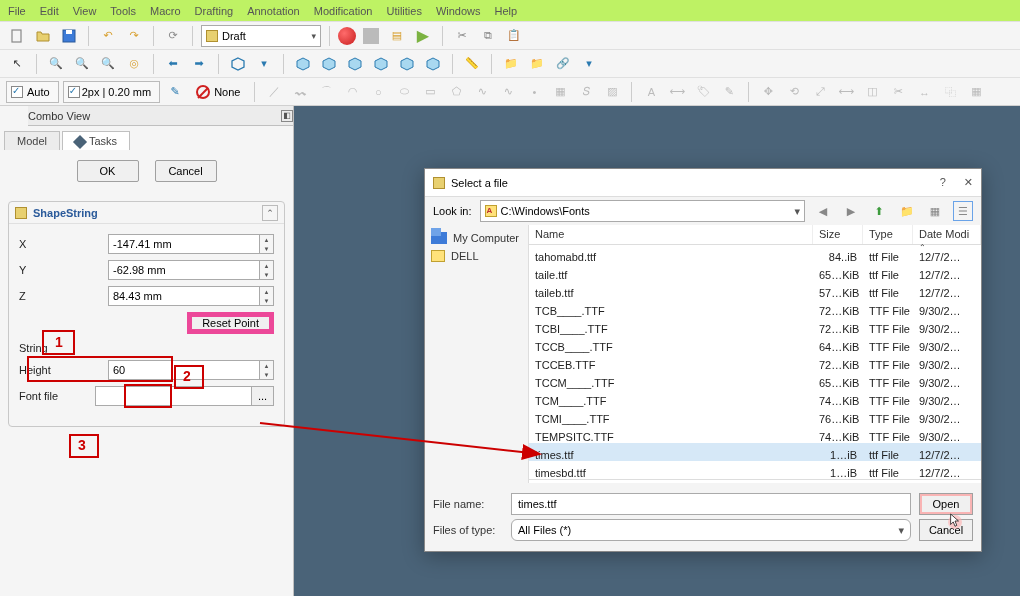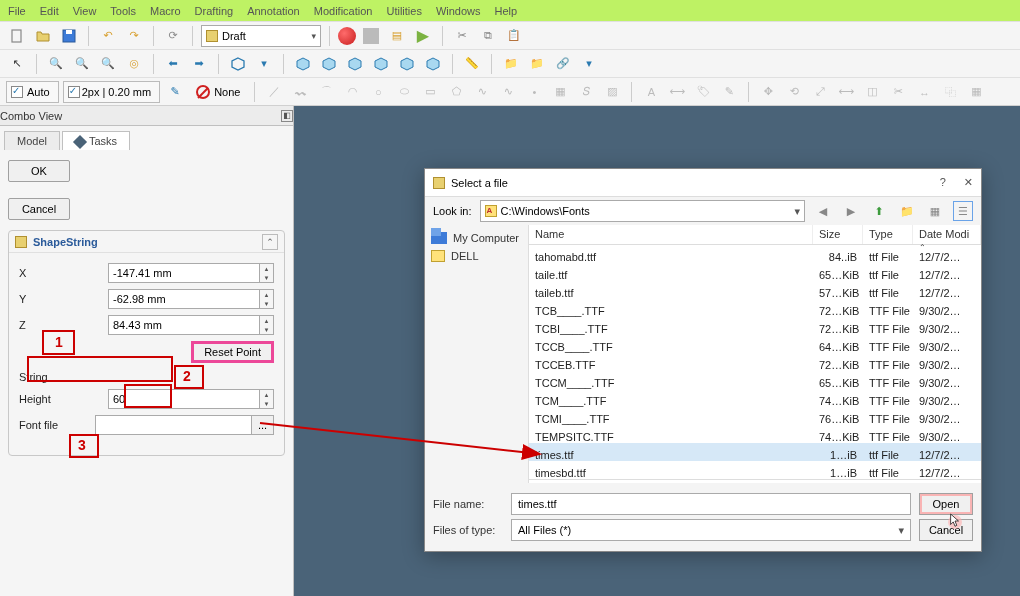--- a/index.html
+++ b/index.html
@@ -26,48 +26,48 @@
 .none-btn { display:flex; align-items:center; gap:4px; padding:0 6px; height:22px;}
 .none-btn .noico { width:14px;height:14px; border:2px solid #d02020; border-radius:50%; position:relative;}
 .none-btn .noico::after{content:""; position:absolute; width:14px; height:2px; background:#d02020; top:5px; left:-2px; transform:rotate(-45deg);}
 
 
 .main { display:flex; height: calc(596px - 22px - 28px - 28px - 28px); }
 .left-panel { width: 294px; background:#f5f5f5; border-right:1px solid #c0c0c0; display:flex; flex-direction:column;}
 .viewport { flex:1; background: #4a6378; position:relative; }
 
 
-.cv-header { height:20px; background:#ececec; border-bottom:1px solid #c0c0c0; display:flex; align-items:center; justify-content:space-between; padding:0 0; font-size:11px; color:#333;}
+.cv-header { height:20px; background:#ececec; border-bottom:1px solid #c0c0c0; display:flex; align-items:center; justify-content:space-between; padding:0 0; font-size:11px; color:#333;margin-left:28px;}
 .cv-header .closeico { width:12px;height:12px; border:1px solid #888; font-size:8px; display:flex;align-items:center;justify-content:center; color:#555;}
 
 
 .tabbar { height:24px; display:flex; align-items:flex-end; padding:0 4px; background:#f5f5f5;}
 .tab { padding:3px 12px; border:1px solid #c0c0c0; border-bottom:none; background:#ececec; color:#444; margin-right:2px;}
 .tab.active { background:#fff; }
 .tab .pen { display:inline-block; width:10px;height:10px; background:#4a6378; transform:rotate(45deg); margin-right:4px; vertical-align:middle;}
 
 
 .panel-body { padding: 10px 8px; background:#f5f5f5;}
-.okcancel { display:flex; justify-content:center; gap:16px; margin-bottom:10px;flex-direction:column;}
+.okcancel { display:flex; justify-content:center; gap:16px; margin-bottom:19px;}
 .okcancel button { width:62px; height:22px; border:1px solid #a0a0a0; background:#f0f0f0; border-radius:2px;}
 
 .group { border:1px solid #c8c8c8; border-radius:4px; padding:6px 10px 14px 10px; background:#f5f5f5;}
 .group-header { display:flex; align-items:center; justify-content:space-between; height:22px; margin:-6px -10px 10px -10px; padding:0 6px; border-bottom:1px solid #e0e0e0;}
 .group-header .title { color:#2a5a9a; font-weight:bold; display:flex; align-items:center; gap:6px;}
 .group-header .title .sico { width:12px;height:12px; background:#e8d070; border:1px solid #b09030;}
 .group-header .expand { width:16px;height:16px; border:1px solid #bbb; display:flex;align-items:center;justify-content:center; font-size:9px; color:#555;}
 
 .field-row { display:flex; align-items:center; margin:6px 0;}
 .field-row label { width:96px; color:#222;}
 .spin { display:flex; align-items:center; flex:1;}
 .spin input { flex:1; height:20px; border:1px solid #aaa; padding:0 4px; background:#fff;}
 .spin .arrows { width:14px; height:20px; border:1px solid #aaa; border-left:none; display:flex; flex-direction:column;}
 .spin .arrows div{flex:1; display:flex;align-items:center;justify-content:center; font-size:6px; color:#555;}
 .reset-row { display:flex; justify-content:flex-end; margin:4px 0 8px 0;}
-.reset-row button { height:22px; padding:0 10px; border:3px solid #ec4899; background:#f0f0f0;}
+.reset-row button { height:22px; padding:0 10px; border:5px solid #ec4899; background:#f0f0f0;}
 .text-input { flex:1; height:20px; border:1px solid #aaa; padding:0 4px; background:#fff;}
 .file-row { display:flex; align-items:center;}
 .file-row input { flex:1; height:20px; border:1px solid #aaa; background:#fff; padding:0 4px;}
 .file-row button { width:22px; height:20px; border:1px solid #aaa; border-left:none; background:#f0f0f0;}
 
 
 .redbox { position:absolute; border:2px solid #cc0000; pointer-events:none; z-index:5;}
 .redlabel { position:absolute; color:#cc0000; font-size:14px; font-weight:bold; z-index:6;}
 
 
@@ -94,21 +94,21 @@
 .fd-rows { }
 .fd-row { display:flex; height:18px; align-items:flex-end; color:#222;}
 .fd-row.sel { background:#d6e8f7;}
 .fd-row div { padding:0 6px; overflow:hidden; white-space:nowrap;}
 .fd-row .c-name{flex:1;} .fd-row .c-size{width:50px; text-align:right;} .fd-row .c-type{width:50px;} .fd-row .c-date{width:68px;}
 .fd-scroll { height:14px; border-top:1px solid #ddd; display:flex; align-items:center; justify-content:space-between; padding:0 2px; color:#888; font-size:9px;}
 .fd-bottom { padding:6px 8px;}
 .fd-bottom .row { display:flex; align-items:center; gap:8px; margin:4px 0;}
 .fd-bottom label { width:70px; color:#333;}
 .fd-bottom input, .fd-bottom .sel { flex:1; height:22px; border:1px solid #aaa; background:#fff; padding:0 6px;}
-.fd-bottom .sel { display:flex; align-items:center; justify-content:space-between;}
+.fd-bottom .sel { display:flex; align-items:center; justify-content:space-between;border-radius:6px;}
 .fd-bottom button { width:54px; height:22px; border:1px solid #a0a0a0; background:#f0f0f0;}
 .openbtn { position:relative; box-shadow:0 0 0 2px rgba(255,140,140,0.6) inset;}
 .cursor { position:absolute; width:14px; height:18px; pointer-events:none; z-index:20;}
 
 
 .arrow-overlay { position:absolute; top:0; left:0; pointer-events:none; z-index:7;}
 </style>
 </head>
 <body>
 

